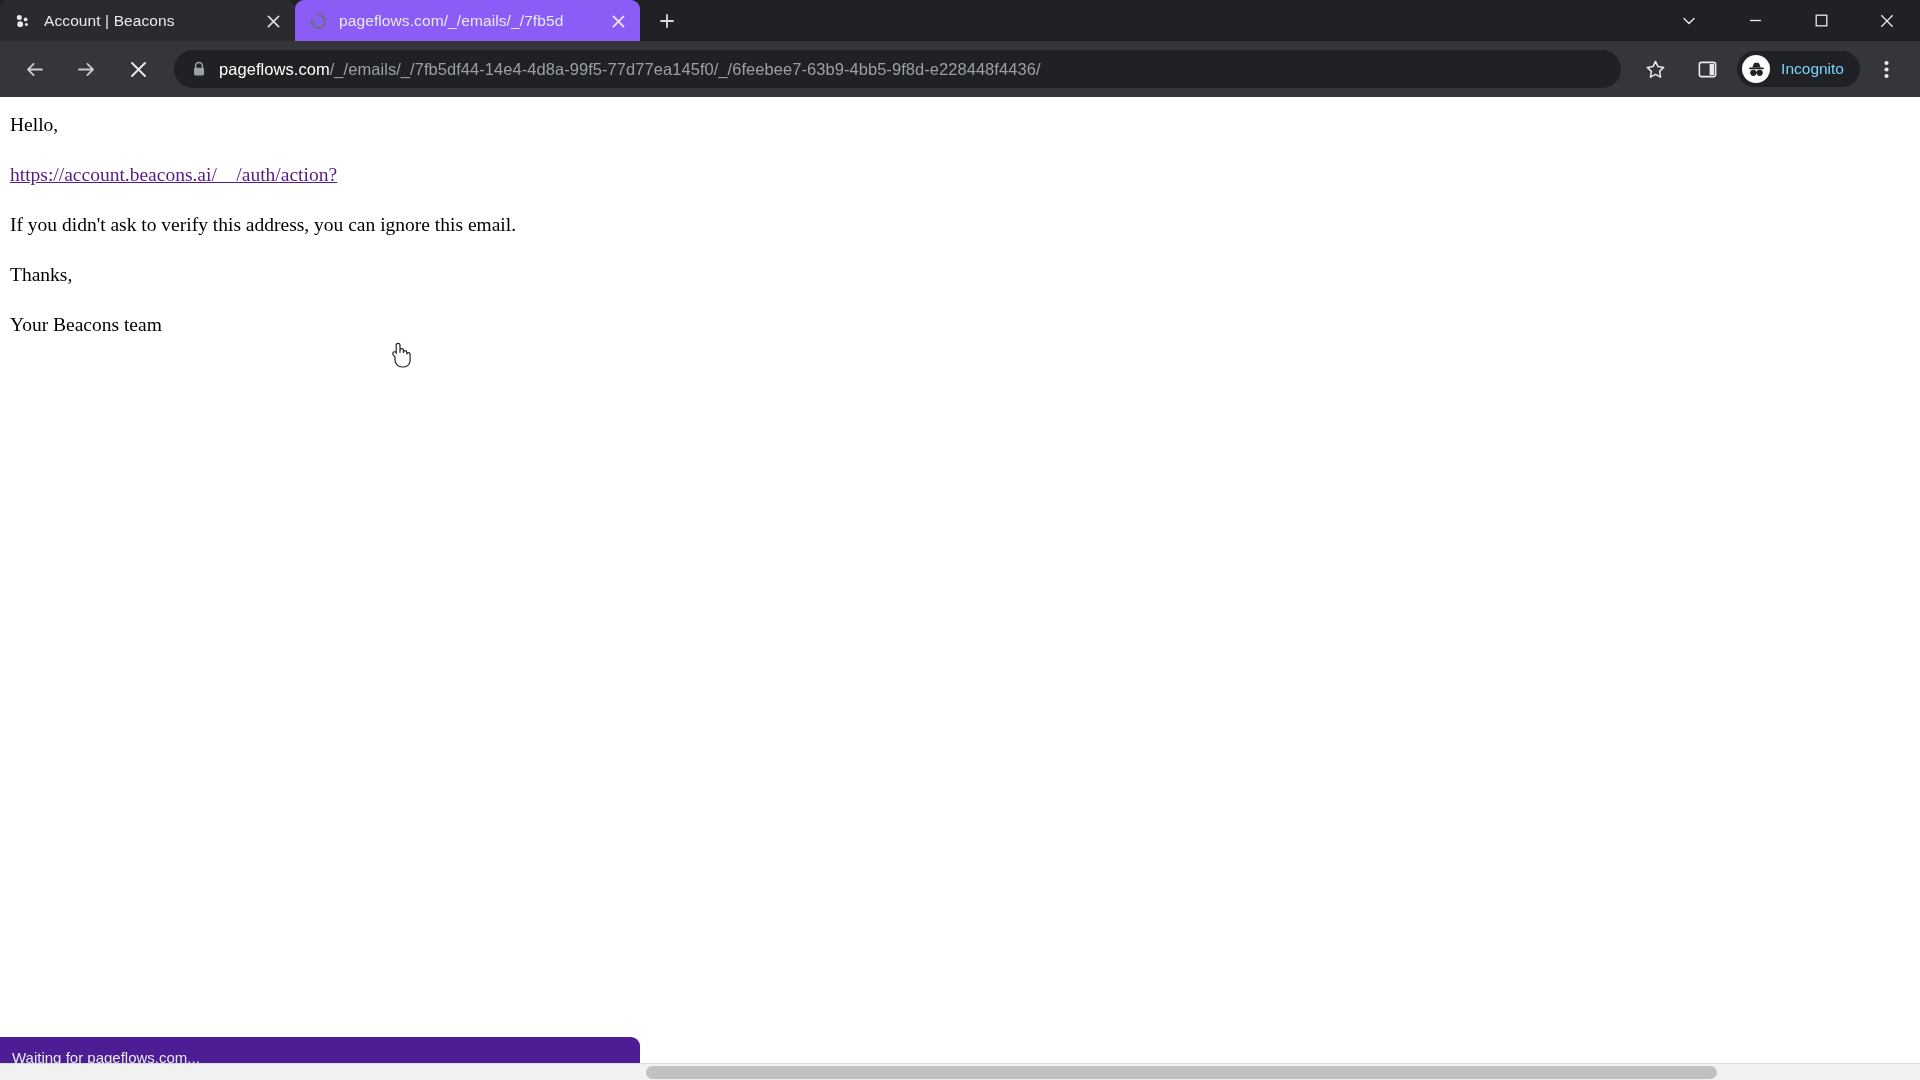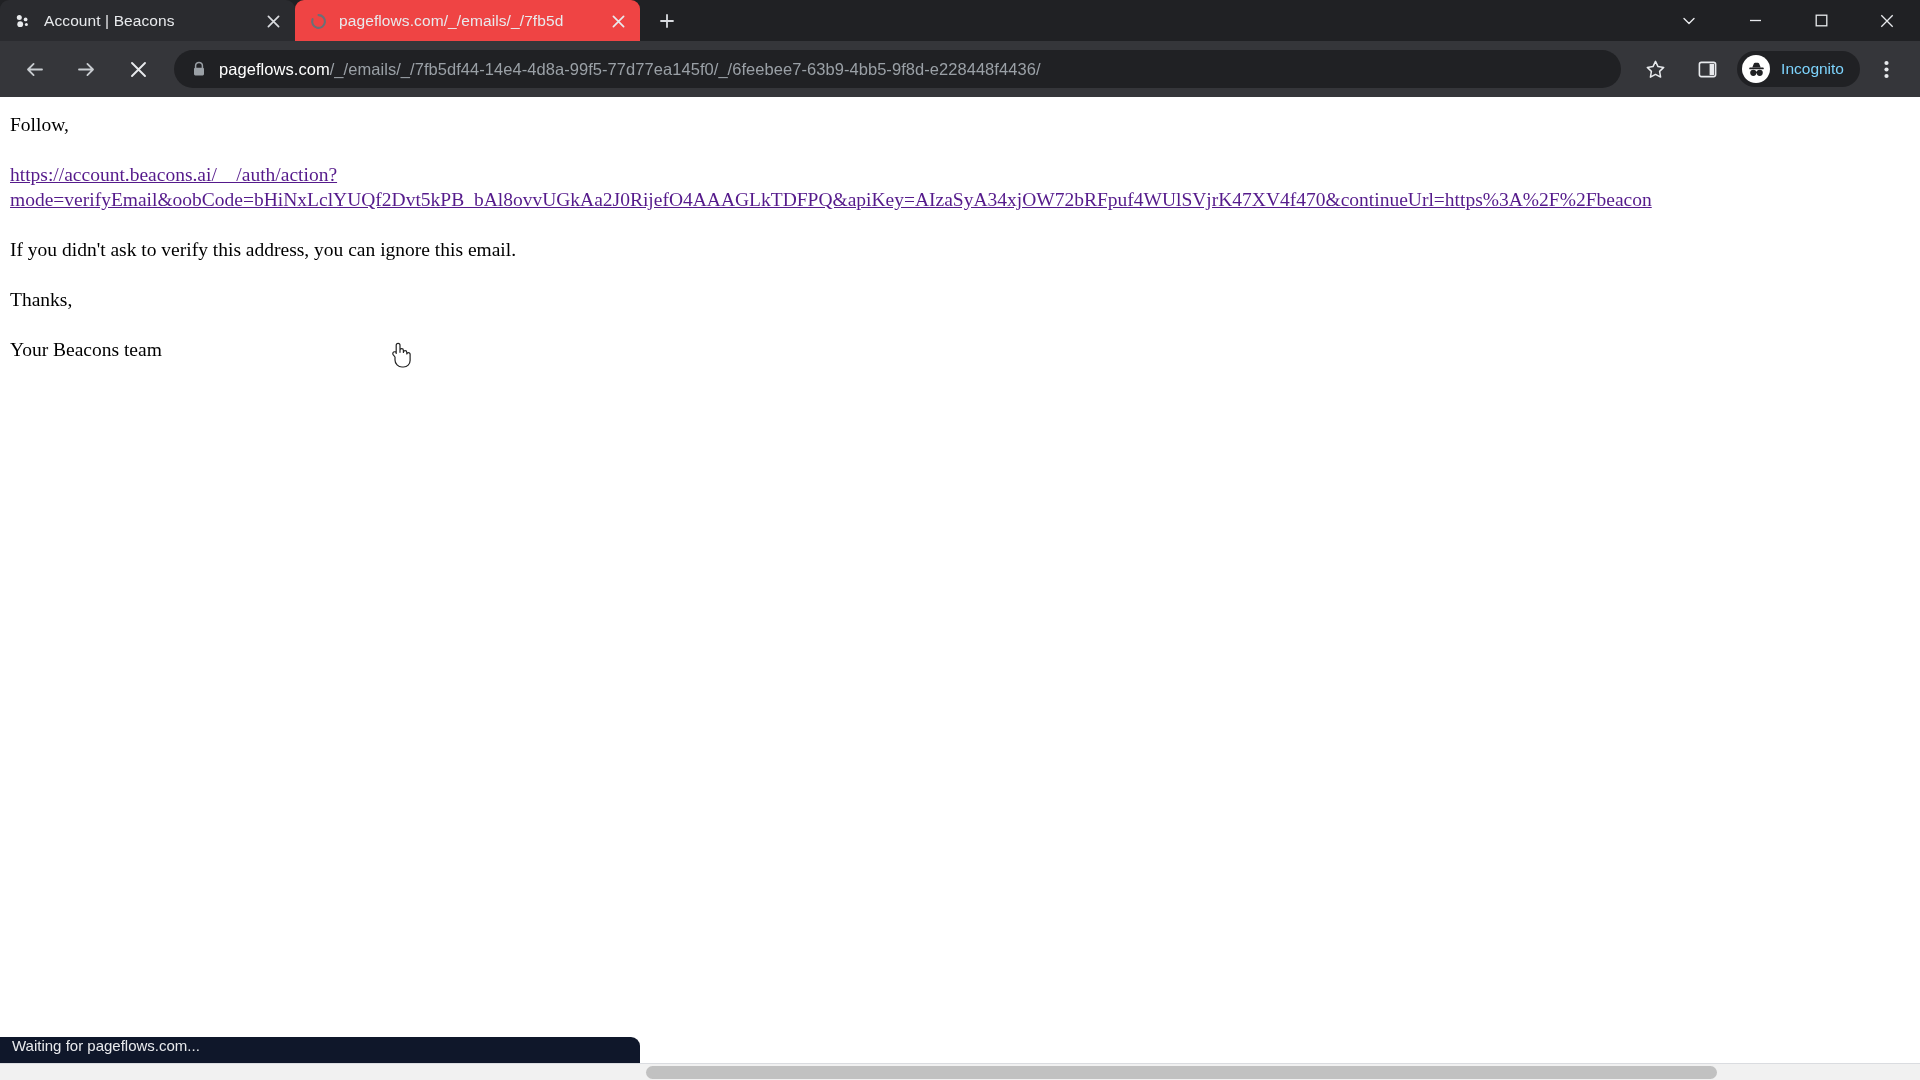--- a/index.html
+++ b/index.html
@@ -24,21 +24,21 @@
 
   .tab {
     height: 41px;
     display: flex;
     align-items: center;
     padding: 1px 4px 0 14px;
     position: relative;
     border-radius: 9px 9px 0 0;
     min-width: 0;
   }
-  .tab.active { background: #ef4444; width: 345px; }
+  .tab.active { background: #8b5cf6; width: 345px; }
   .tab.inactive { background: #2a2b2f; width: 295px; }
 
   .tab-fav {
     width: 18px; height: 18px; flex: none;
     margin-right: 12px;
     display: flex; align-items: center; justify-content: center;
   }
   .tab-title {
     color: #e8eaed;
     font-size: 15.5px;
@@ -168,25 +168,25 @@
     left: 389px; top: 243px;
     width: 26px; height: 32px;
     pointer-events: none;
   }
 
   
   .status-bubble {
     position: absolute;
     left: 0; bottom: 14px;
     height: 29px;
-    background: #0f172a;
+    background: #4c1d95;
     color: #e8eaed;
     font-size: 15px;
     display: flex;
-    align-items: flex-start;
+    align-items: flex-end;
     padding: 0 12px;
     border-radius: 0 9px 0 0;
     min-width: 640px;
     font-family: "Liberation Sans", sans-serif;
   }
 
   
   .hscroll {
     position: absolute;
     left: 0; right: 0; bottom: 0;
@@ -331,22 +331,22 @@
         <circle cx="2.5" cy="3" r="2.1" fill="#e8eaed"></circle>
         <circle cx="2.5" cy="9.5" r="2.1" fill="#e8eaed"></circle>
         <circle cx="2.5" cy="16" r="2.1" fill="#e8eaed"></circle>
       </svg>
     </div>
   </div>
 
   <div class="viewport">
 
     <div class="page">
-      <p class="para first">Follow,</p>
-      <a class="link-block" href="#"><span class="link-line">https://account.beacons.ai/__/auth/action?</span><span class="link-line">mode=verifyEmail&amp;oobCode=bHiNxLclYUQf2Dvt5kPB_bAl8ovvUGkAa2J0RijefO4AAAGLkTDFPQ&amp;apiKey=AIzaSyA34xjOW72bRFpuf4WUlSVjrK47XV4f470&amp;continueUrl=https%3A%2F%2Fbeacon</span></a>
+      <p class="para first">Hello,</p>
+      <a class="link-block" href="#"><span class="link-line">https://account.beacons.ai/__/auth/action?</span></a>
       <p class="para">If you didn't ask to verify this address, you can ignore this email.</p>
       <p class="para">Thanks,</p>
       <p class="para">Your Beacons team</p>
     </div>
 
     <div class="cursor">
       <svg width="26" height="32" viewBox="0 0 26 32">
         <path d="M7.2 13.5 L7.2 5.2 A1.9 1.9 0 0 1 11.0 5.2 L11.0 12.3
                  L11.0 10.4 A1.7 1.7 0 0 1 14.4 10.4 L14.4 12.4
                  A1.7 1.7 0 0 1 17.8 12.4 L17.8 14.0

